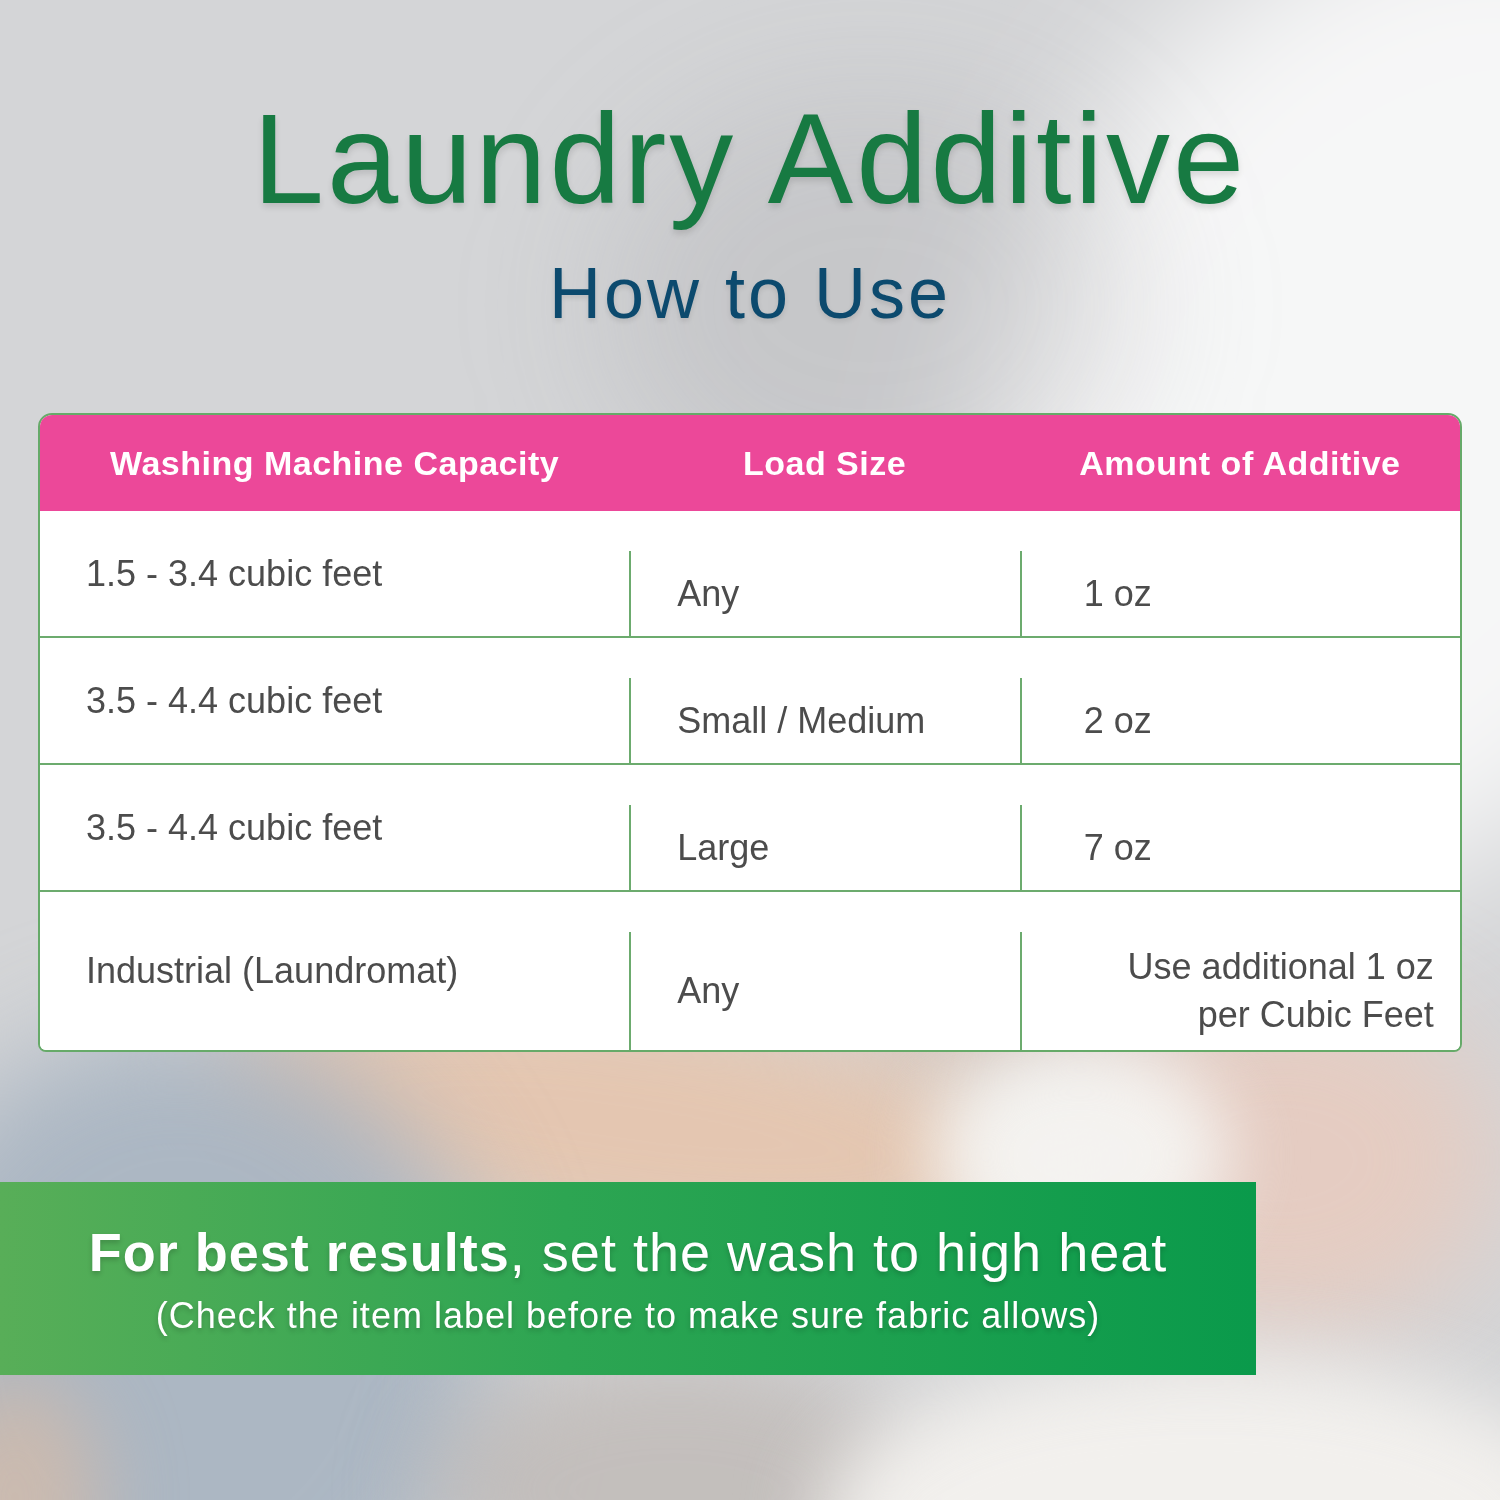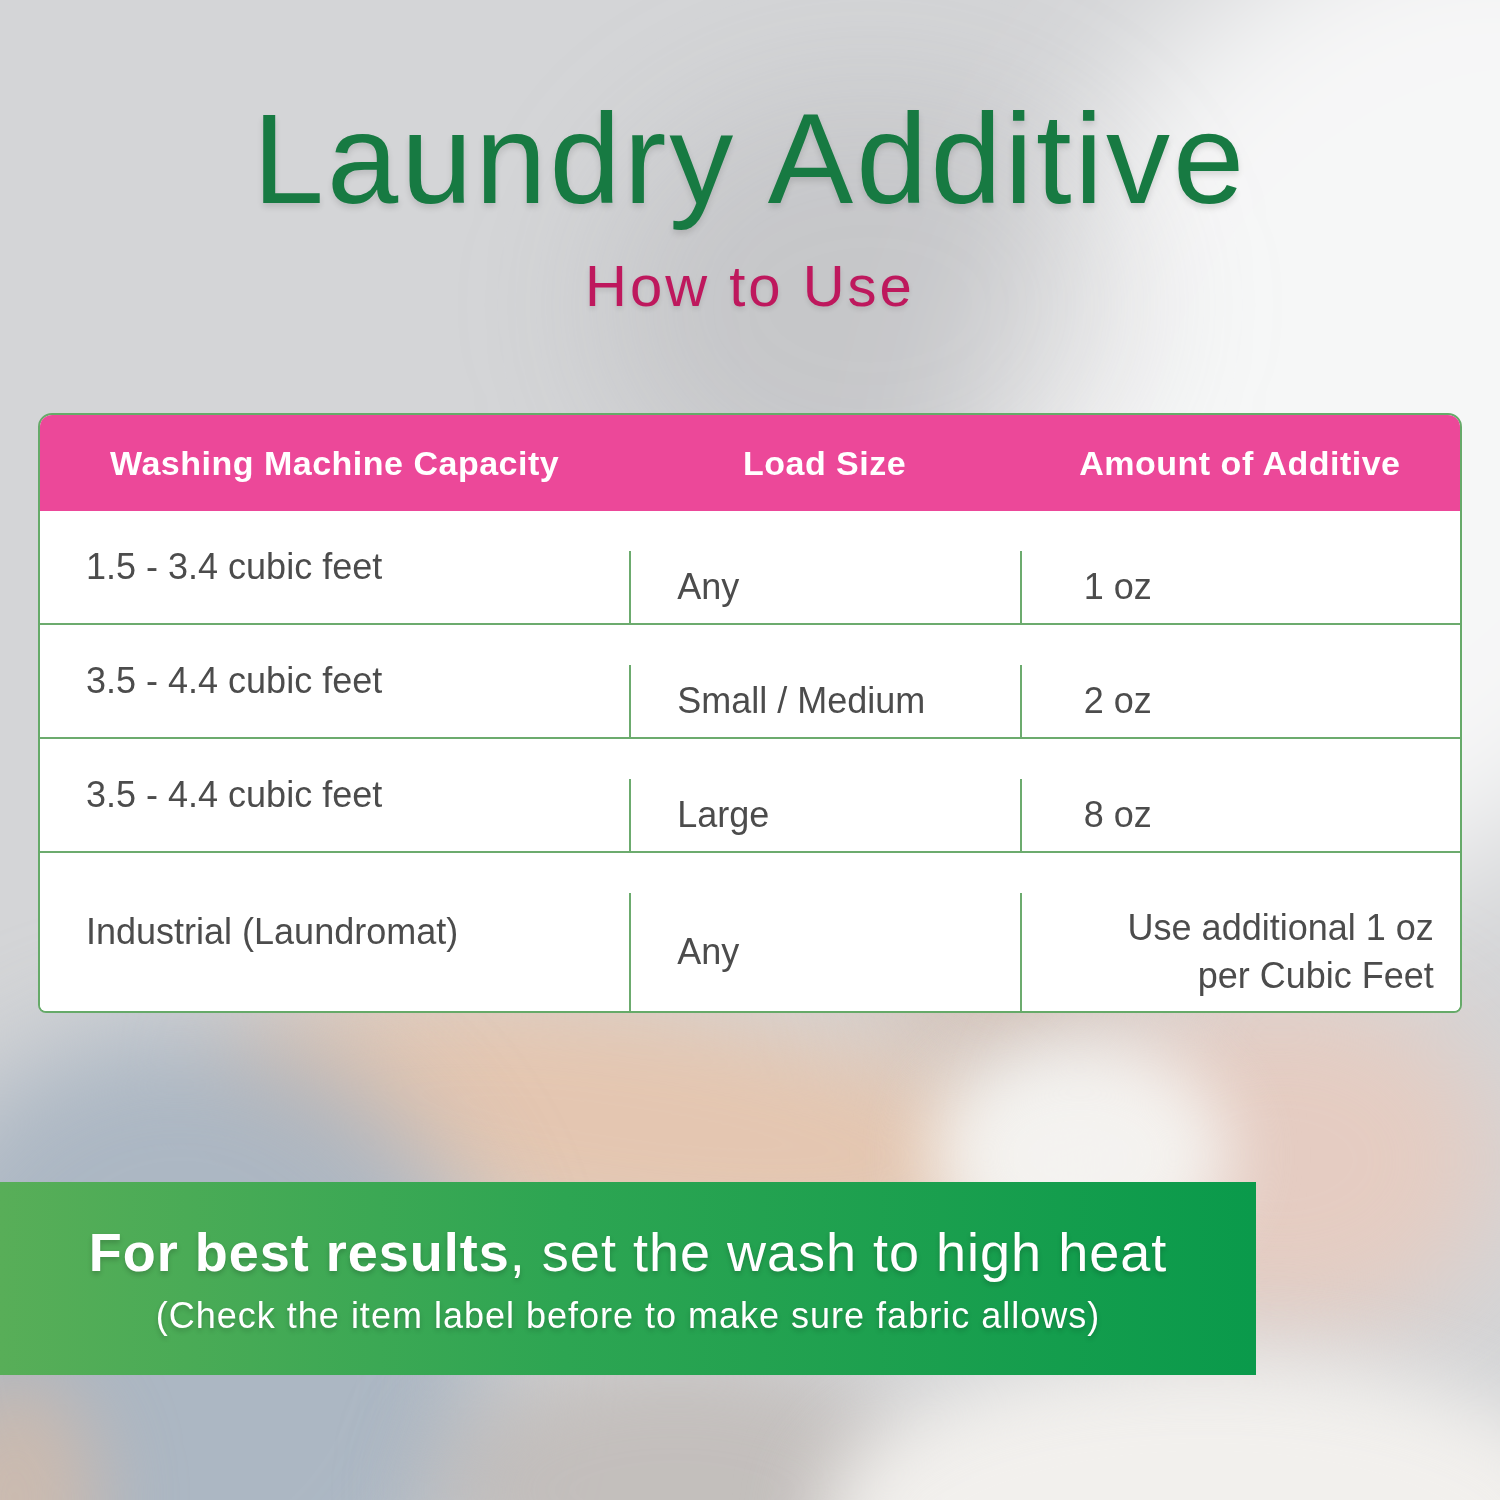--- a/index.html
+++ b/index.html
@@ -33,22 +33,22 @@
   .title {
     position: absolute; top: 85px; left: 0; width: 100%;
     margin: 0; text-align: center;
     font-size: 128px; font-weight: 400; letter-spacing: 3px;
     color: #177a42;
     text-shadow: 0 4px 6px rgba(0,0,0,0.12);
   }
   .subtitle {
     position: absolute; top: 252px; left: 0; width: 100%;
     margin: 0; text-align: center;
-    font-size: 58px; font-weight: 400; letter-spacing: 3px;
-    color: #be185d;
+    font-size: 72px; font-weight: 400; letter-spacing: 3px;
+    color: #0c4a6e;
     text-shadow: 0 3px 5px rgba(0,0,0,0.10);
   }
 
   
   .table {
     position: absolute; left: 38px; top: 413px; width: 1424px;
     box-sizing: border-box;
     border: 2px solid #66aa69;
     border-radius: 14px 14px 8px 8px;
     overflow: hidden;
@@ -56,21 +56,21 @@
   }
   .thead {
     display: flex; height: 96px;
     background: #ec4899;
   }
   .th {
     display: flex; align-items: center; justify-content: center;
     color: #ffffff; font-weight: 700; font-size: 34px; letter-spacing: 0.5px;
     box-sizing: border-box;
   }
-  .tr { display: flex; height: 112px; border-top: 2px solid #6cab6e; background: #ffffff; }
+  .tr { display: flex; height: 125px; border-top: 2px solid #6cab6e; background: #ffffff; }
   .tr.r1 { border-top: none; }
   .tr.r4 { height: 158px; }
   .td {
     display: flex; align-items: center;
     font-size: 36px; color: #4c4c4c;
     box-sizing: border-box;
     padding-left: 46px; padding-right: 16px;
   }
   .c1 { width: 41.5%; }
   .c2 { width: 27.5%; }
@@ -133,21 +133,21 @@
       <div class="td c2">Small / Medium</div>
       <div class="td c3">
           <span class="wrap">2 oz</span>
         </div>
     </div>
 
     <div class="tr r3">
       <div class="td c1">3.5 - 4.4 cubic feet</div>
       <div class="td c2">Large</div>
       <div class="td c3">
-          <span class="wrap">8 oz</span>
+          <span class="wrap">7 oz</span>
         </div>
     </div>
 
     <div class="tr r4">
       <div class="td c1">Industrial (Laundromat)</div>
       <div class="td c2">Any</div>
       <div class="td c3">
           <span class="wrap">Use additional 1 oz per Cubic Feet</span>
         </div>
     </div>

